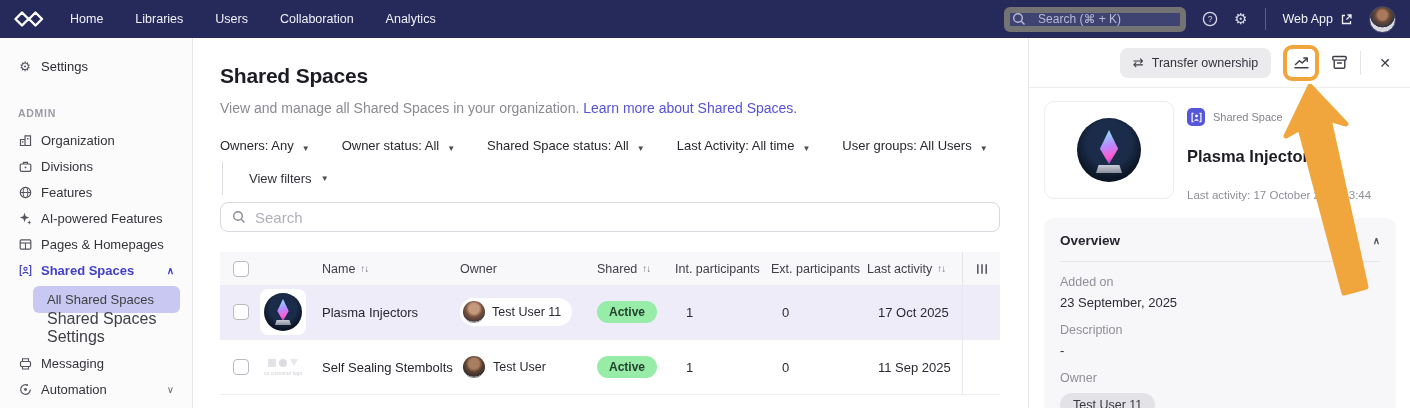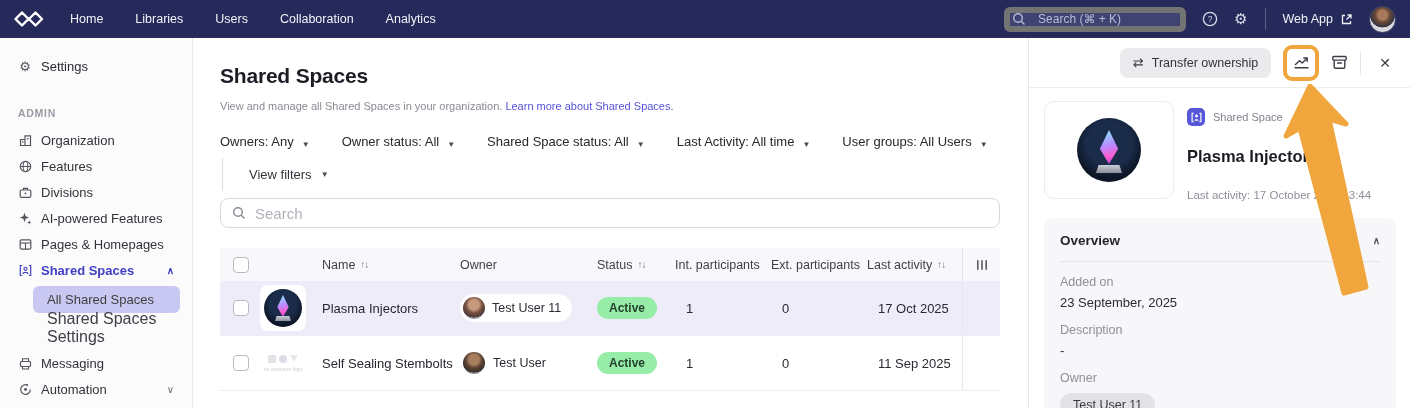--- a/index.html
+++ b/index.html
@@ -38,21 +38,21 @@
   .chev { margin-left:auto; font-size:10px; color:#6A6A74; }
   .active-parent .chev { color:#4240C4; }
   .side-pill { margin:3px 12px 3px 33px; height:27px; border-radius:6px; background:#C9C8F2; color:#404040;
     font-size:13px; font-weight:500; display:flex; align-items:center; padding-left:14px; cursor:pointer; }
   .side-sub { margin:2px 12px 10px 47px; height:24px; display:flex; align-items:center;
     font-size:16px; color:#3F3F49; cursor:pointer; }
 
   
   .main { flex:1; min-width:0; padding:26px 28px 0 27px; }
   .page-title { font-size:21px; font-weight:700; color:#1C1C24; letter-spacing:-.2px; }
-  .page-desc { margin-top:12px; font-size:11px; color:#8A8A93; }
+  .page-desc { margin-top:12px; font-size:14px; color:#8A8A93; }
   .page-desc a { color:#5552D8; font-weight:500; text-decoration:none; cursor:pointer; }
   .filters { margin-top:22px; display:flex; gap:32px; }
   .filter { display:flex; align-items:flex-end; gap:8px; font-size:13px; color:#28282F; cursor:pointer; }
   .caret { font-size:8px; color:#4A4A52; }
   .view-filters-wrap { margin-top:9px; margin-left:2px; border-left:1px solid #DCDCE2; padding:9px 0 9px 26px; width:max-content; }
   .view-filters { display:flex; align-items:center; gap:9px; font-size:13px; color:#33333B; cursor:pointer; }
   .search-box { margin-top:7px; height:30px; border:1px solid #D8D8DE; border-radius:8px; display:flex; align-items:center;
     padding-left:11px; gap:9px; background:#fff; }
   .search-box input { border:none; outline:none; flex:1; font-size:15px; color:#33333B; font-family:inherit; background:transparent; }
   .search-box input::placeholder { color:#B0B0BA; }
@@ -183,36 +183,36 @@
               <path d="M1.5 11.5 V5.5 H6 V11.5 M6 11.5 V1.8 H11.5 V11.5 M0.8 11.5 H12.2" fill="none" stroke="currentColor" stroke-width="1.2"></path>
               <rect x="3" y="7.3" width="1.4" height="1.4" fill="currentColor"></rect>
               <rect x="8" y="4" width="1.4" height="1.4" fill="currentColor"></rect>
             </svg>
           </span>
         <span>Organization</span>
       </div>
       <div class="side-item">
         <span class="ic">
             <svg width="13" height="13" viewBox="0 0 13 13">
+              <rect x="1.2" y="4" width="10.6" height="7.4" rx="1.3" fill="none" stroke="currentColor" stroke-width="1.2"></rect>
+              <path d="M4.5 4 V2.4 H8.5 V4" fill="none" stroke="currentColor" stroke-width="1.2"></path>
+              <rect x="5.7" y="6.6" width="1.6" height="1.6" fill="currentColor"></rect>
+            </svg>
+          </span>
+        <span>Divisions</span>
+      </div>
+      <div class="side-item">
+        <span class="ic">
+            <svg width="13" height="13" viewBox="0 0 13 13">
               <circle cx="6.5" cy="6.5" r="5.2" fill="none" stroke="currentColor" stroke-width="1.2"></circle>
               <ellipse cx="6.5" cy="6.5" rx="2.3" ry="5.2" fill="none" stroke="currentColor" stroke-width="1"></ellipse>
               <line x1="1.3" y1="6.5" x2="11.7" y2="6.5" stroke="currentColor" stroke-width="1"></line>
             </svg>
           </span>
         <span>Features</span>
-      </div>
-      <div class="side-item">
-        <span class="ic">
-            <svg width="13" height="13" viewBox="0 0 13 13">
-              <rect x="1.2" y="4" width="10.6" height="7.4" rx="1.3" fill="none" stroke="currentColor" stroke-width="1.2"></rect>
-              <path d="M4.5 4 V2.4 H8.5 V4" fill="none" stroke="currentColor" stroke-width="1.2"></path>
-              <rect x="5.7" y="6.6" width="1.6" height="1.6" fill="currentColor"></rect>
-            </svg>
-          </span>
-        <span>Divisions</span>
       </div>
       <div class="side-item">
         <span class="ic">
             <svg width="13" height="13" viewBox="0 0 13 13">
               <path d="M5.5 0.8 L6.7 4.3 L10.2 5.5 L6.7 6.7 L5.5 10.2 L4.3 6.7 L0.8 5.5 L4.3 4.3 Z" fill="currentColor"></path>
               <path d="M10.3 8.2 L10.9 9.9 L12.6 10.5 L10.9 11.1 L10.3 12.8 L9.7 11.1 L8 10.5 L9.7 9.9 Z" fill="currentColor"></path>
             </svg>
           </span>
         <span>AI-powered Features</span>
       </div>
@@ -311,21 +311,21 @@
           <span class="cbx" style="margin-top:0;"></span>
           <span></span>
           <span class="th">
               <span>Name</span>
               <span class="sort">↑↓</span>
             </span>
           <span class="th">
               <span>Owner</span>
             </span>
           <span class="th">
-              <span>Status</span>
+              <span>Shared</span>
               <span class="sort">↑↓</span>
             </span>
           <span class="th">
               <span>Int. participants</span>
             </span>
           <span class="th">
               <span>Ext. participants</span>
             </span>
           <span class="th">
               <span>Last activity</span>

